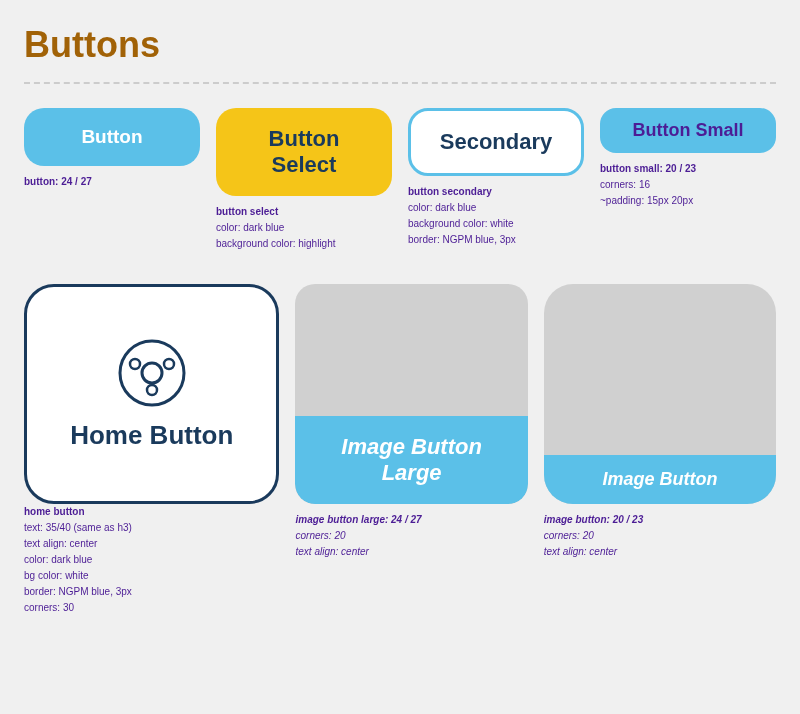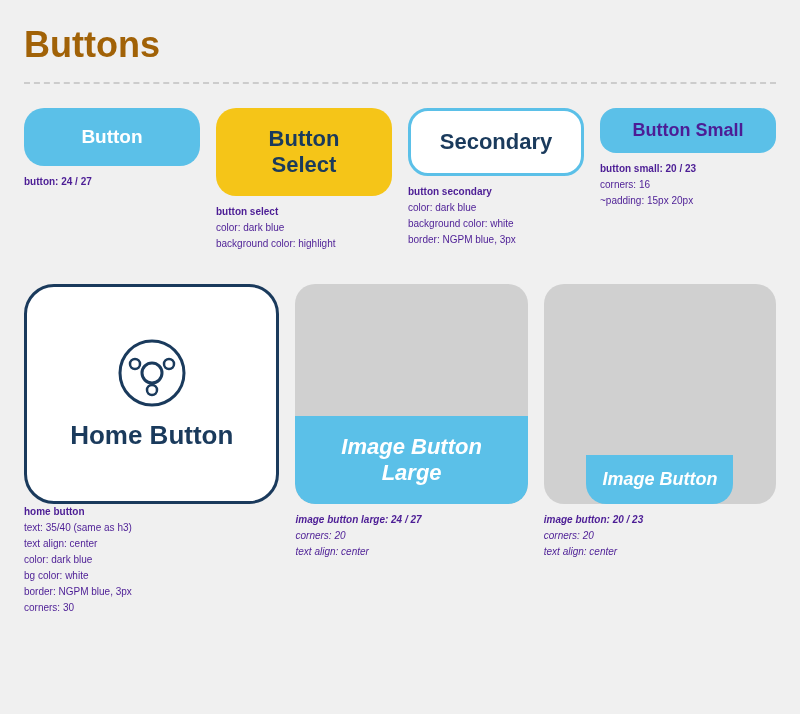--- a/index.html
+++ b/index.html
@@ -105,28 +105,27 @@
       border-radius: 20px;
       overflow: hidden;
       position: relative;
       height: 220px;
       display: flex;
       flex-direction: column;
       justify-content: flex-end;
     }
     .image-box-medium {
       background: #d0d0d0;
-      border-radius: 20px;
+      border-radius: 29px;
       overflow: hidden;
       position: relative;
       height: 220px;
       display: flex;
       flex-direction: column;
       justify-content: flex-end;
-      align-items: center;
     }
     .image-btn-label-large {
       background: #5bc0e8;
       color: white;
       font-size: 22px;
       font-weight: bold;
       text-align: center;
       padding: 18px 20px;
       border-radius: 0 0 20px 20px;
       cursor: pointer;

